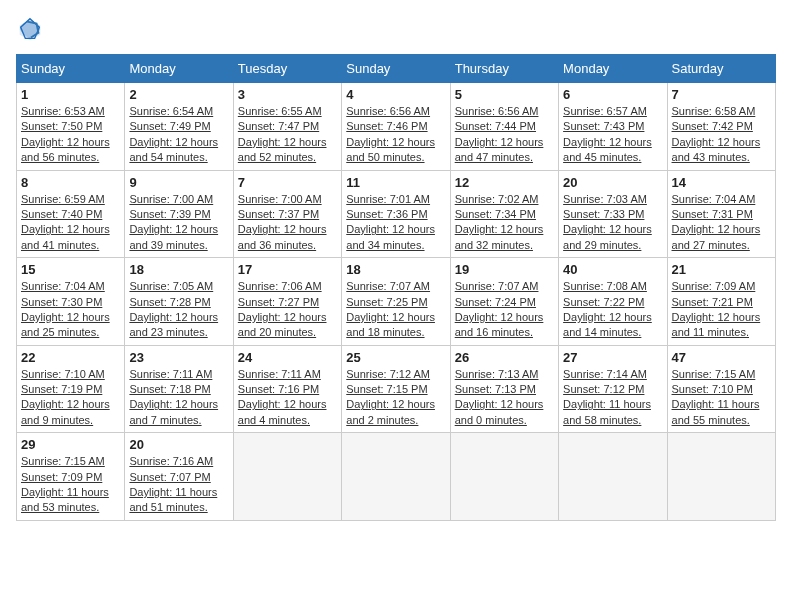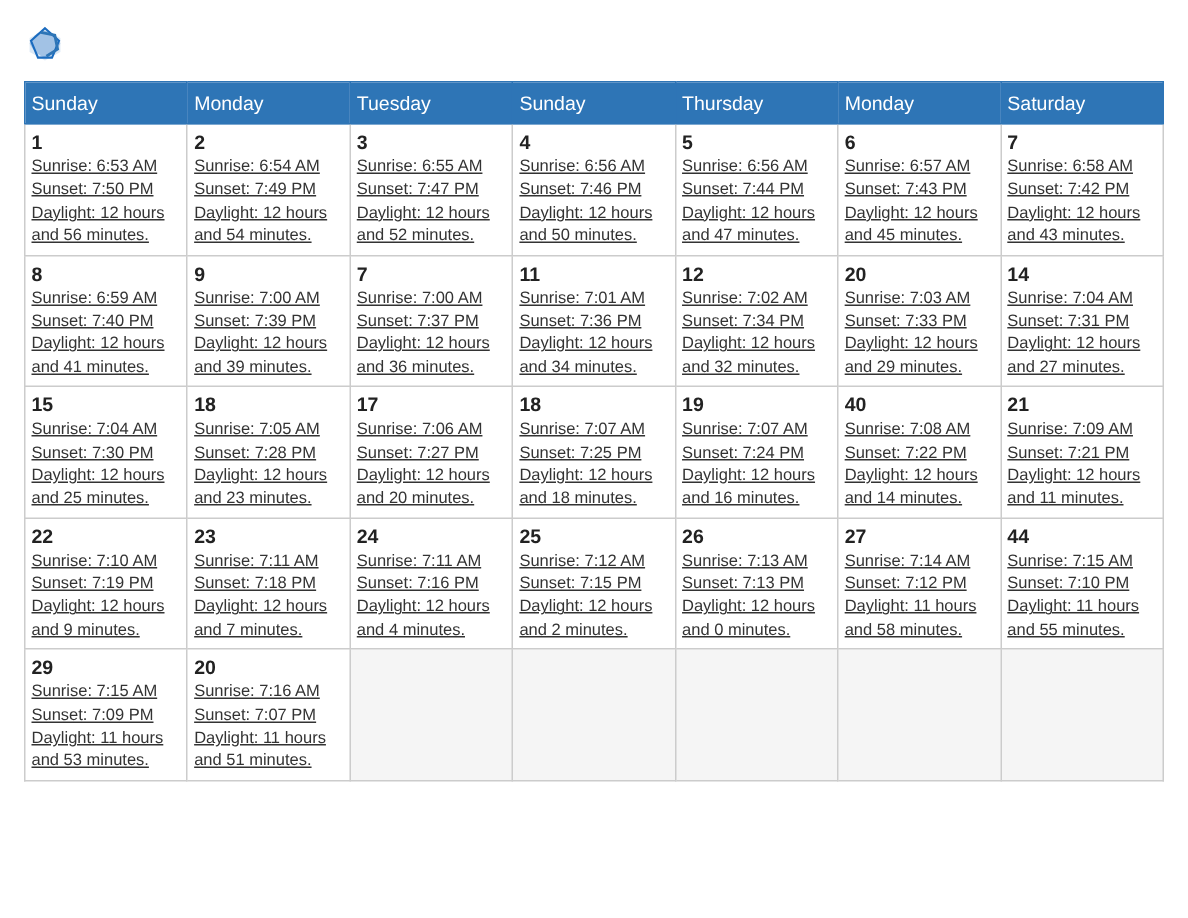--- a/index.html
+++ b/index.html
@@ -236,21 +236,21 @@
         </td>
         <td>
           <span class="day-number">26</span>
           <div class="day-detail">Sunrise: 7:13 AM<br>Sunset: 7:13 PM<br>Daylight: 12 hours and 0 minutes.</div>
         </td>
         <td>
           <span class="day-number">27</span>
           <div class="day-detail">Sunrise: 7:14 AM<br>Sunset: 7:12 PM<br>Daylight: 11 hours and 58 minutes.</div>
         </td>
         <td>
-          <span class="day-number">44</span>
+          <span class="day-number">47</span>
           <div class="day-detail">Sunrise: 7:15 AM<br>Sunset: 7:10 PM<br>Daylight: 11 hours and 55 minutes.</div>
         </td>
       </tr>
       <tr>
         <td>
           <span class="day-number">29</span>
           <div class="day-detail">Sunrise: 7:15 AM<br>Sunset: 7:09 PM<br>Daylight: 11 hours and 53 minutes.</div>
         </td>
         <td>
           <span class="day-number">20</span>

